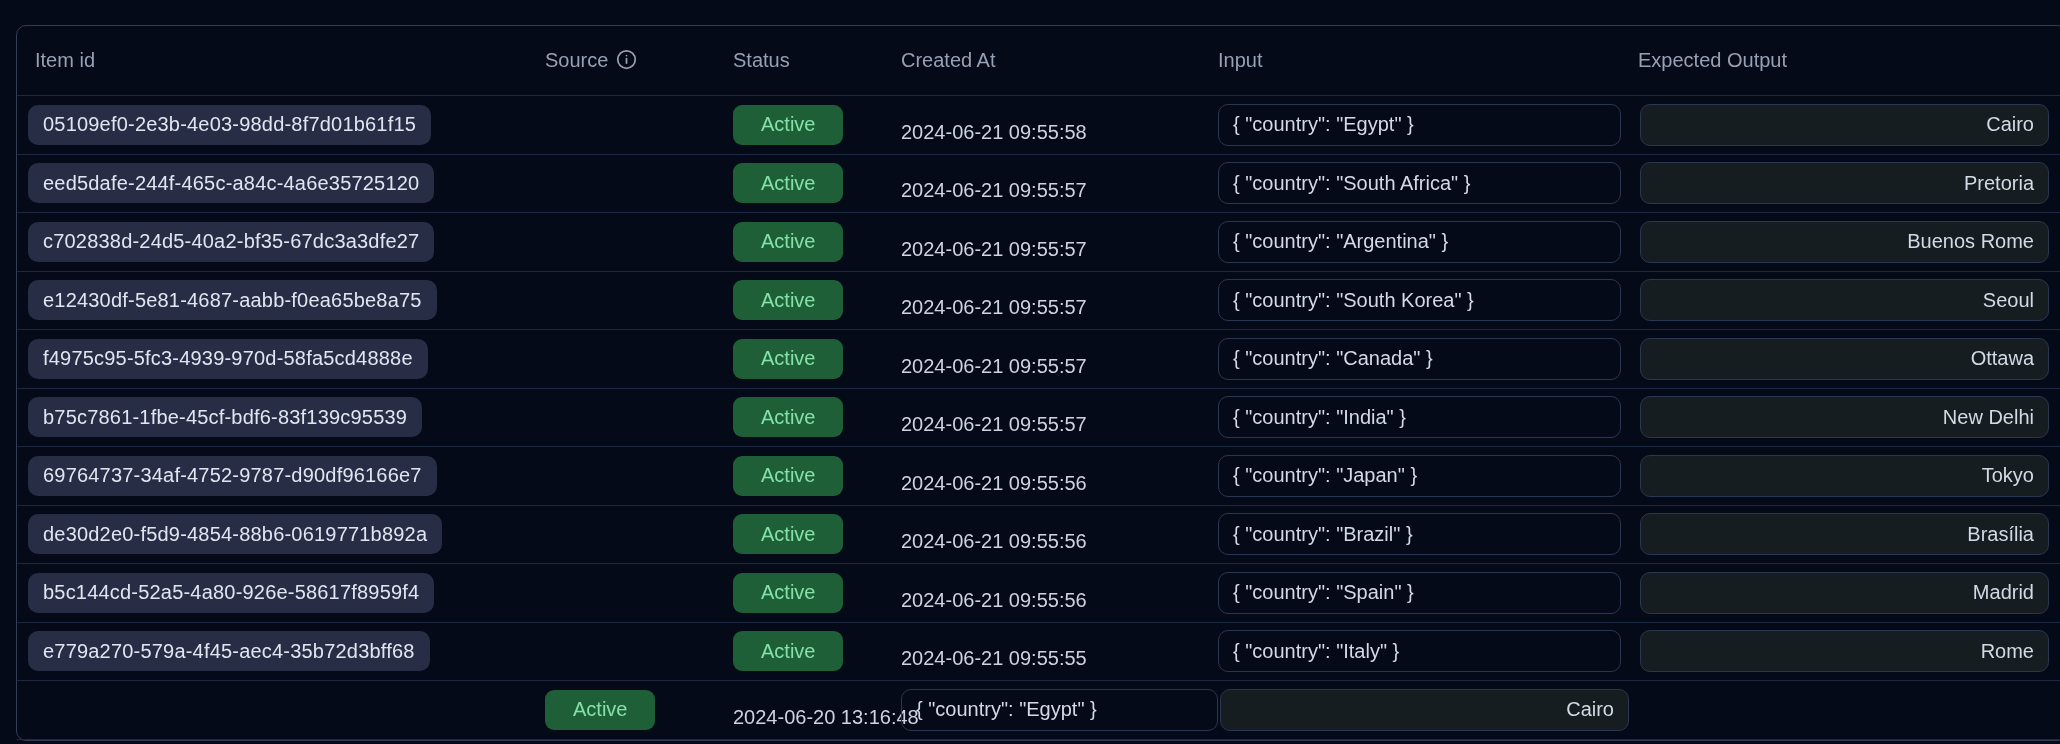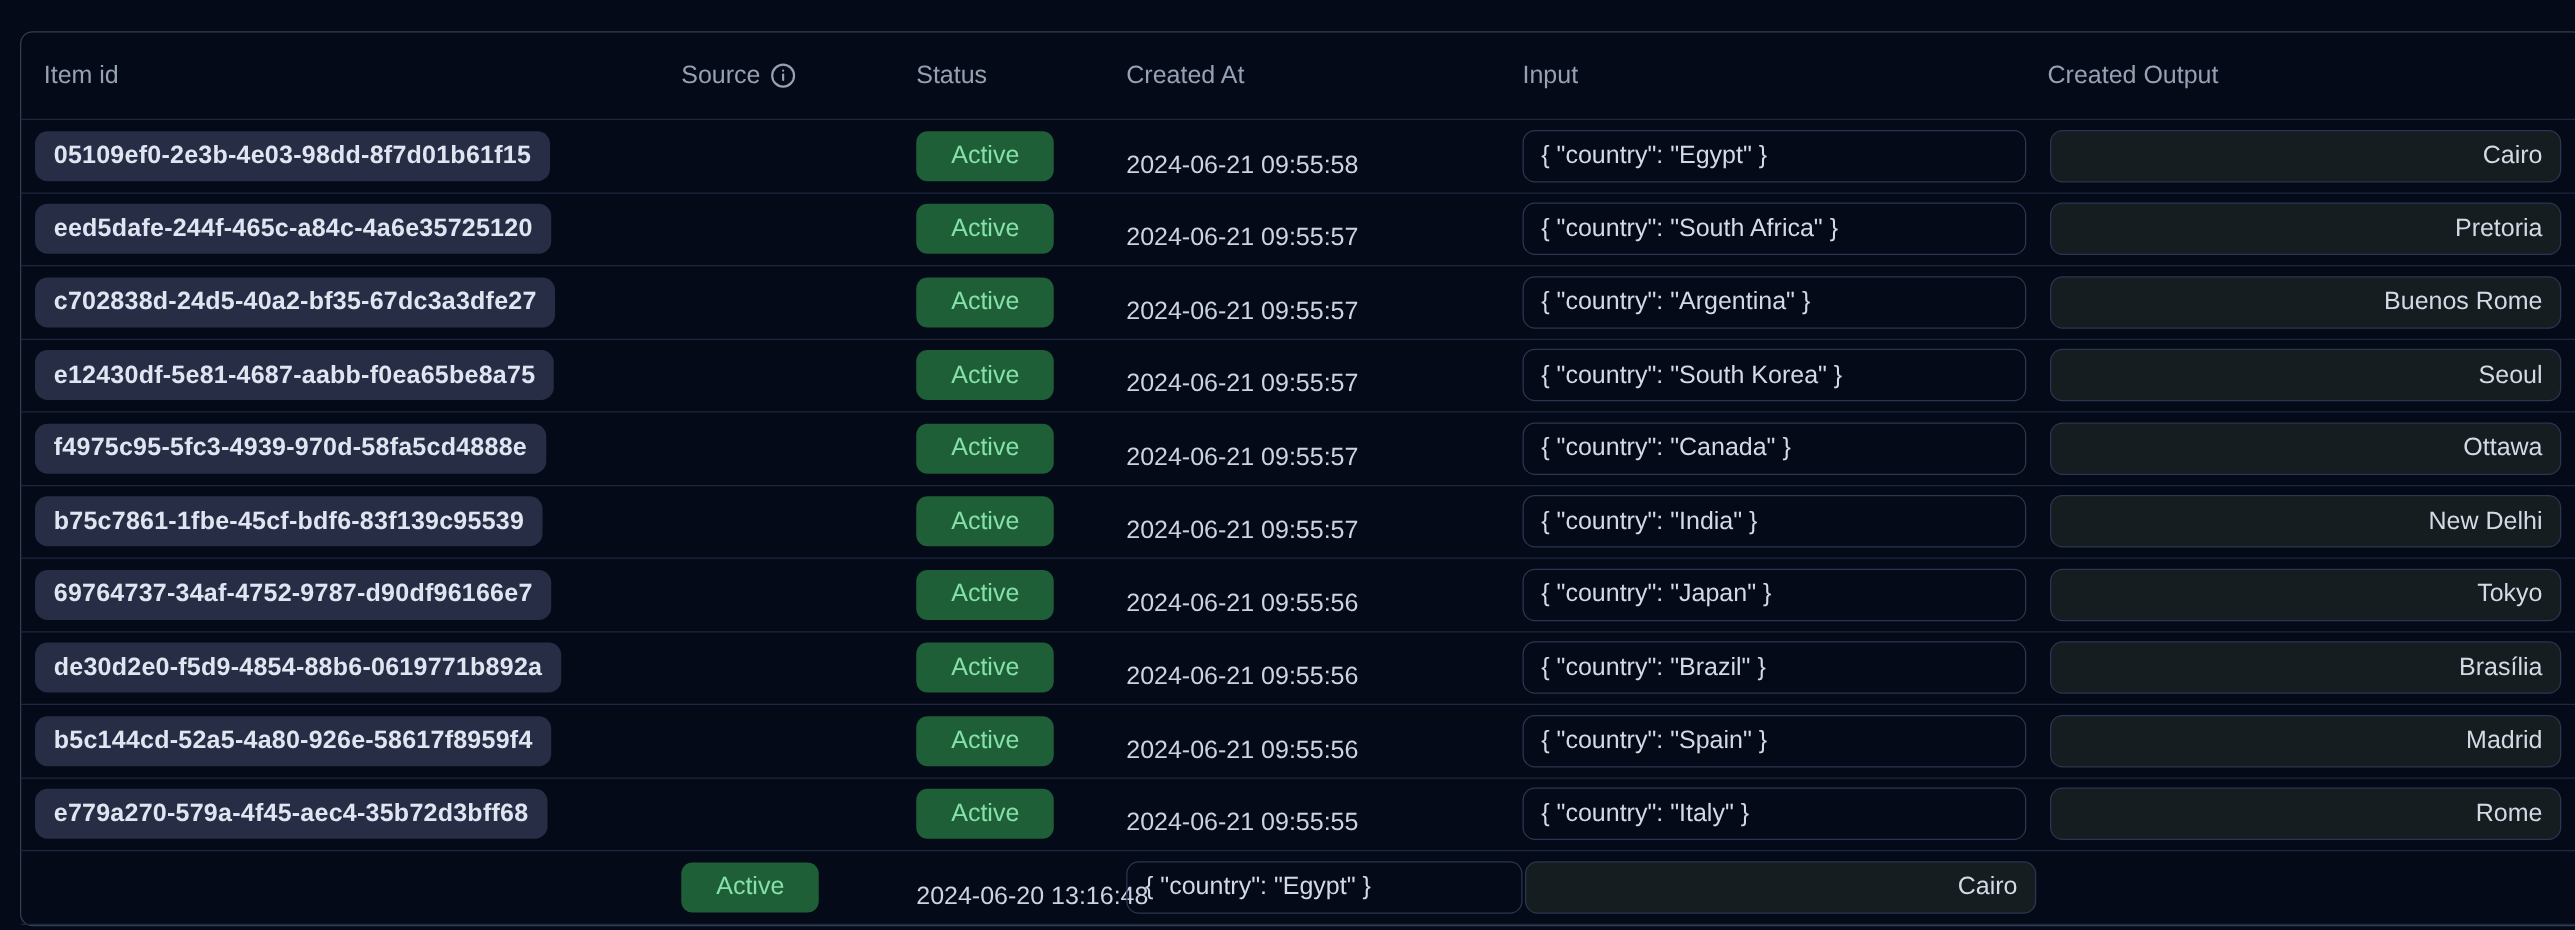--- a/index.html
+++ b/index.html
@@ -38,41 +38,41 @@
     align-items:center;
   }
   .header-row{
     height:70px;
     border-bottom:1px solid var(--row-line);
   }
   .header-cell{
     color:var(--header-text);
     font-weight:500;
     display:flex;
-    align-items:center;
+    align-items:flex-start;
     gap:8px;
     white-space:nowrap;
   }
   .header-cell.c1{padding-left:18px;}
   .body-row{
     height:58.5px;
     border-bottom:1px solid var(--row-line);
   }
   .body-row:last-child{border-bottom:1px solid var(--row-line);}
   .cell{display:flex;align-items:center;min-width:0;}
   .cell.c1{padding-left:11px;}
   .id-badge{
     display:inline-flex;
     align-items:center;
     height:40px;
     padding:0 15px;
     border-radius:10px;
     background:var(--id-badge-bg);
     color:var(--id-badge-text);
-    font-weight:700;
+    font-weight:400;
     letter-spacing:0.2px;
     white-space:nowrap;
   }
   .status-badge{
     display:inline-flex;
     align-items:center;
     height:40px;
     padding:0 28px;
     border-radius:9px;
     background:var(--status-bg);
@@ -125,21 +125,21 @@
     <div class="header-cell">
       <span>Status</span>
     </div>
     <div class="header-cell">
       <span>Created At</span>
     </div>
     <div class="header-cell">
       <span>Input</span>
     </div>
     <div class="header-cell">
-      <span>Created Output</span>
+      <span>Expected Output</span>
     </div>
   </div>
 
   <div id="tbody">
   <div class="grid-row body-row">
     <div class="cell c1">
       <span class="id-badge">05109ef0-2e3b-4e03-98dd-8f7d01b61f15</span>
     </div>
     <div class="cell"></div>
     <div class="cell">

